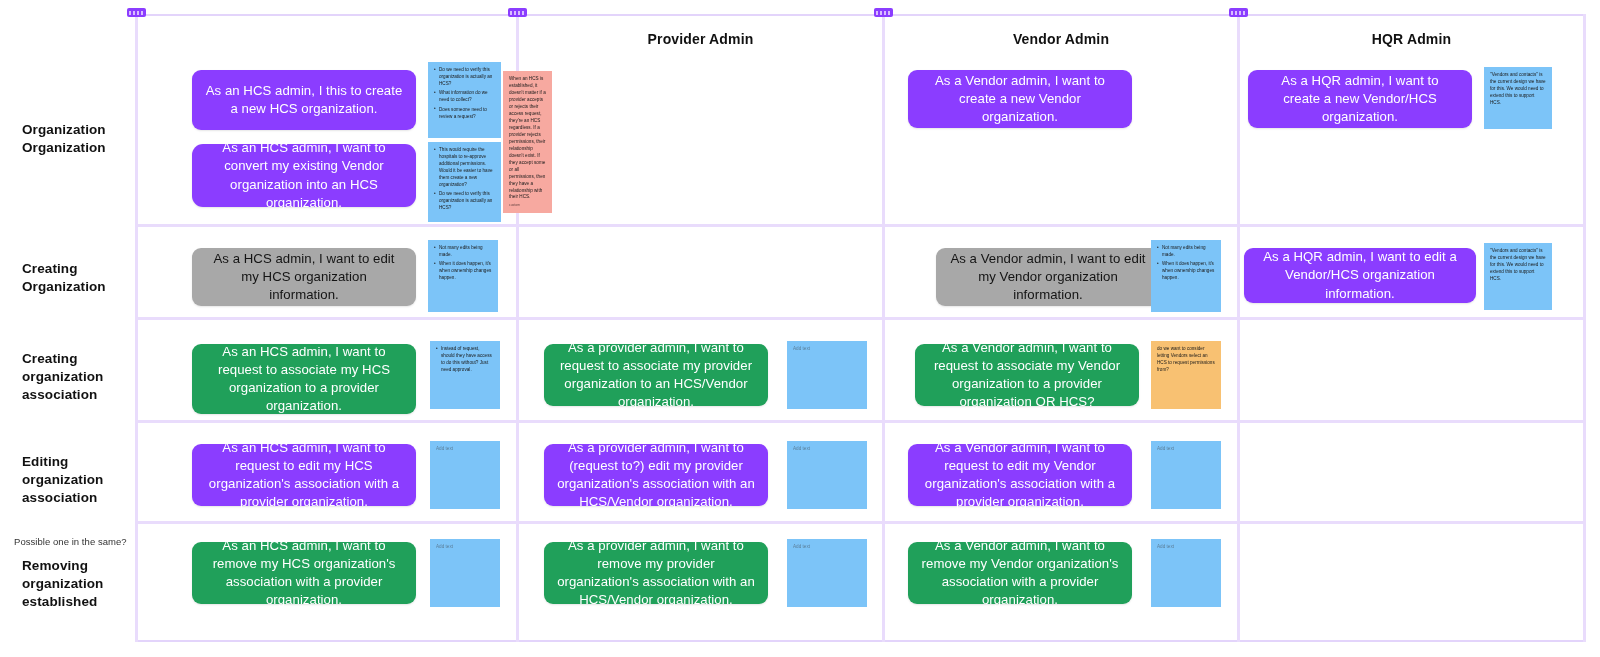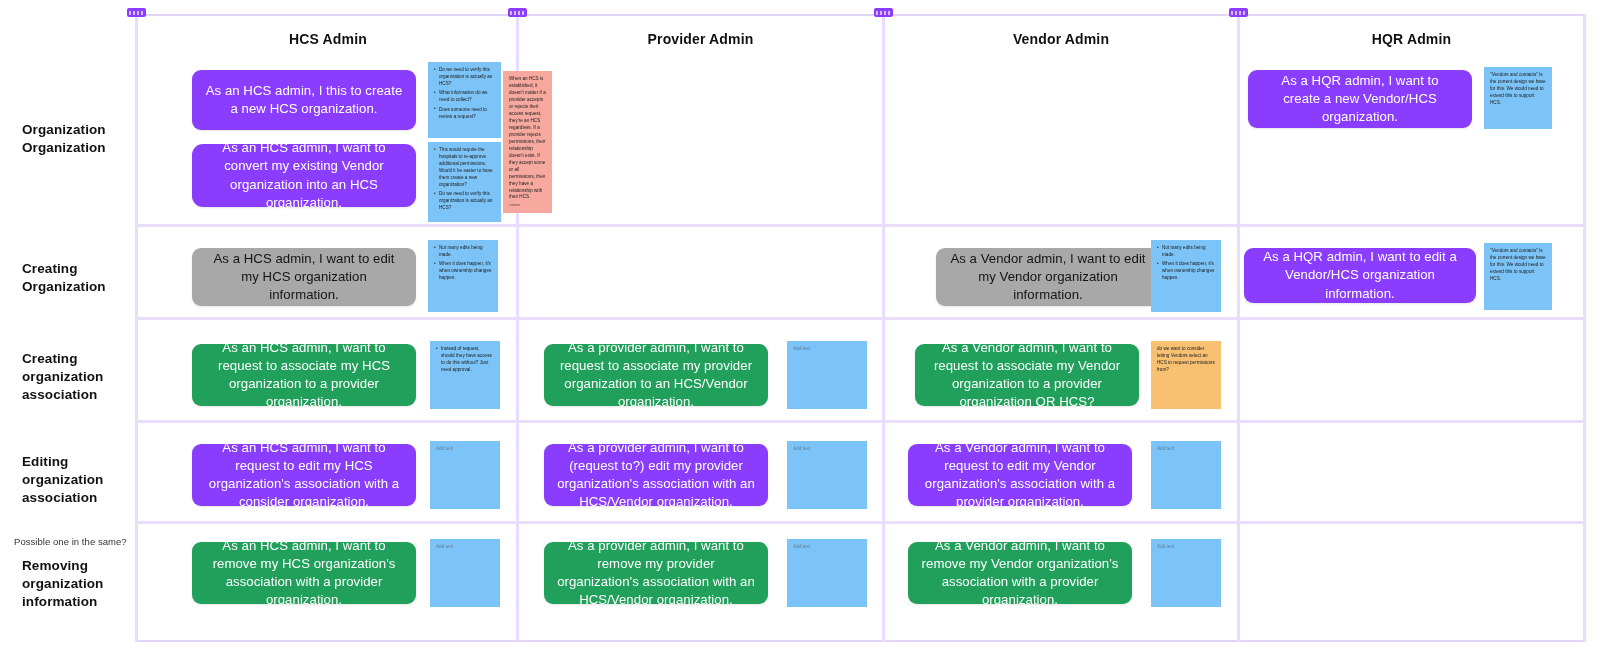--- a/index.html
+++ b/index.html
@@ -146,21 +146,21 @@
 <body>
 
 <div id="board">
 
   <div class="row-labels">
     <div class="row-label" style="top:121px;">Organization Organization</div>
     <div class="row-label" style="top:260px;">Creating Organization</div>
     <div class="row-label" style="top:453px;">Editing organization association</div>
     <div class="row-label" style="top:350px;">Creating organization association</div>
     <div class="mini-note" style="top:504px;margin-top:32px;">Possible one in the same?</div>
-    <div class="row-label" style="top:557px;">Removing organization information</div>
+    <div class="row-label" style="top:557px;">Removing organization established</div>
   </div>
 
   <div class="grid-frame"></div>
 
   <div class="hline" style="top:224px;"></div>
   <div class="hline" style="top:317px;"></div>
   <div class="hline" style="top:420px;"></div>
   <div class="hline" style="top:521px;"></div>
 
   <div class="vline" style="left:135px;">
@@ -170,21 +170,20 @@
     <div class="vline-tab"></div>
   </div>
   <div class="vline" style="left:882px;">
     <div class="vline-tab"></div>
   </div>
   <div class="vline" style="left:1237px;">
     <div class="vline-tab"></div>
   </div>
   <div class="vline" style="left:1583px;"></div>
 
-  <div class="col-header" style="left:140px;  width:376px;">HCS Admin</div>
   <div class="col-header" style="left:885px;  width:352px;">Vendor Admin</div>
   <div class="col-header" style="left:519px;  width:363px;">Provider Admin</div>
   <div class="col-header" style="left:1240px; width:343px;">HQR Admin</div>
 
   <div class="card purple" style="left:192px; top:70px; width:224px; height:60px;">As an HCS admin, I this to create a new HCS organization.</div>
 
   <div class="note blue" style="left:428px; top:62px; width:73px; height:76px;">
     <ul>
       <li>Do we need to verify this organization is actually an HCS?</li>
       <li>What information do we need to collect?</li>
@@ -199,20 +198,21 @@
       <li>This would require the hospitals to re-approve additional permissions. Would it be easier to have them create a new organization?</li>
       <li>Do we need to verify this organization is actually an HCS?</li>
     </ul>
   </div>
 
   <div class="note pink" style="left:503px; top:71px; width:49px; height:142px;">
     <p>When an HCS is established, it doesn't matter if a provider accepts or rejects their access request, they're an HCS regardless. If a provider rejects permissions, their relationship doesn't exist. If they accept some or all permissions, then they have a relationship with their HCS.</p>
     <div class="tiny-tail">custom</div>
   </div>
 
+  <div class="card purple" style="left:908px; top:70px; width:224px; height:58px;">As a Vendor admin, I want to create a new Vendor organization.</div>
 
   <div class="card purple" style="left:1248px; top:70px; width:224px; height:58px;">As a HQR admin, I want to create a new Vendor/HCS organization.</div>
 
   <div class="note blue" style="left:1484px; top:67px; width:68px; height:62px;">
     <p>"Vendors and contacts" is the current design we have for this. We would need to extend this to support HCS.</p>
   </div>
 
   <div class="card grey" style="left:192px; top:248px; width:224px; height:58px;">As a HCS admin, I want to edit my HCS organization information.</div>
 
   <div class="note blue" style="left:428px; top:240px; width:70px; height:72px;">
@@ -230,41 +230,41 @@
       <li>When it does happen, it's when ownership changes happen.</li>
     </ul>
   </div>
 
   <div class="card purple" style="left:1244px; top:248px; width:232px; height:55px;">As a HQR admin, I want to edit a Vendor/HCS organization information.</div>
 
   <div class="note blue" style="left:1484px; top:243px; width:68px; height:67px;">
     <p>"Vendors and contacts" is the current design we have for this. We would need to extend this to support HCS.</p>
   </div>
 
-  <div class="card green" style="left:192px; top:344px; width:224px; height:62px;">As an HCS admin, I want to request to associate my HCS organization to a provider organization.</div>
+  <div class="card green" style="left:192px; top:344px; width:224px; height:70px;">As an HCS admin, I want to request to associate my HCS organization to a provider organization.</div>
 
   <div class="note blue" style="left:430px; top:341px; width:70px; height:68px;">
     <ul>
       <li>Instead of request, should they have access to do this without? Just need approval.</li>
     </ul>
   </div>
 
   <div class="card green" style="left:544px; top:344px; width:224px; height:62px;">As a provider admin, I want to request to associate my provider organization to an HCS/Vendor organization.</div>
 
   <div class="note blue" style="left:787px; top:341px; width:80px; height:68px;">
     <p class="placeholder">Add text</p>
   </div>
 
   <div class="card green" style="left:915px; top:344px; width:224px; height:62px;">As a Vendor admin, I want to request to associate my Vendor organization to a provider organization OR HCS?</div>
 
   <div class="note orange" style="left:1151px; top:341px; width:70px; height:68px;">
     <p>do we want to consider letting Vendors select an HCS to request permissions from?</p>
   </div>
 
-  <div class="card purple" style="left:192px; top:444px; width:224px; height:62px;">As an HCS admin, I want to request to edit my HCS organization's association with a consider organization.</div>
+  <div class="card purple" style="left:192px; top:444px; width:224px; height:62px;">As an HCS admin, I want to request to edit my HCS organization's association with a provider organization.</div>
 
   <div class="note blue" style="left:430px; top:441px; width:70px; height:68px;">
     <p class="placeholder">Add text</p>
   </div>
 
   <div class="card purple" style="left:544px; top:444px; width:224px; height:62px;">As a provider admin, I want to (request to?) edit my provider organization's association with an HCS/Vendor organization.</div>
 
   <div class="note blue" style="left:787px; top:441px; width:80px; height:68px;">
     <p class="placeholder">Add text</p>
   </div>

